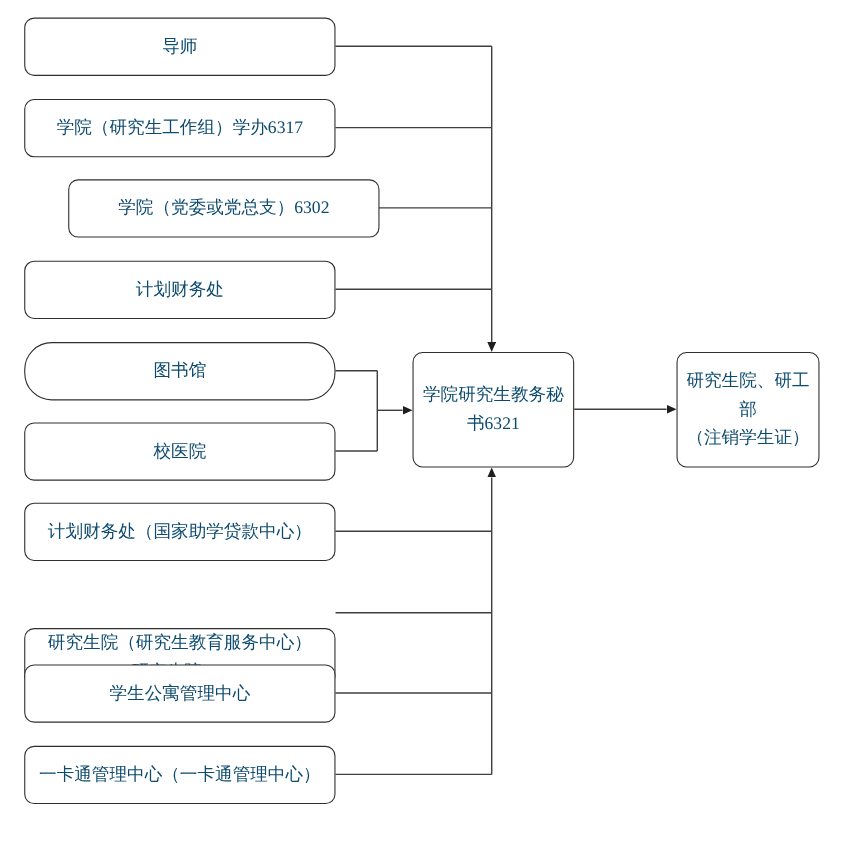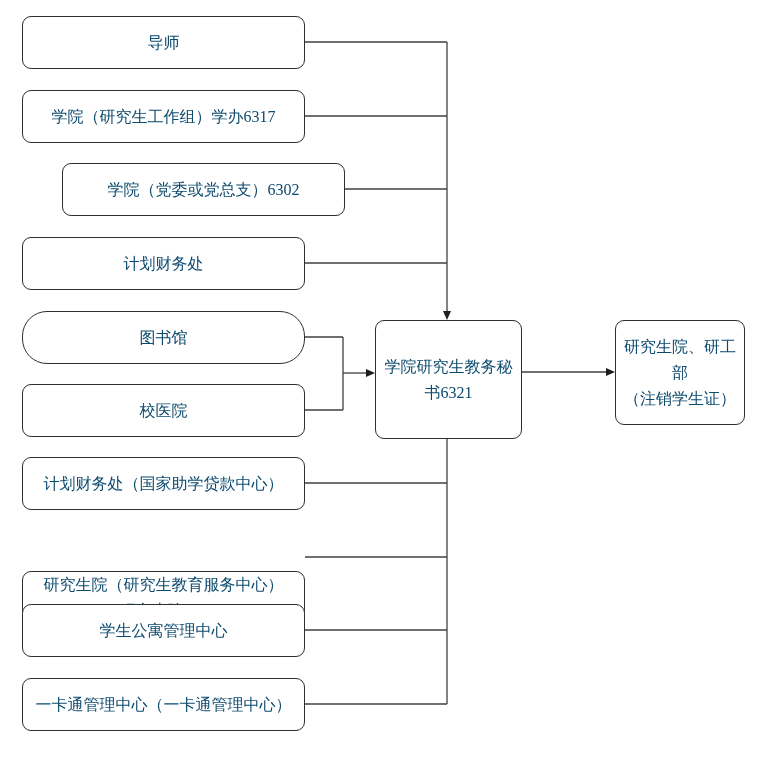--- a/index.html
+++ b/index.html
@@ -42,21 +42,21 @@
   .ln0 { top: 16px; }
   .ln1 { top: 90px; }
   .ln2 { top: 163px; margin-left: 40px; }
   .ln3 { top: 237px; }
   .ln4 { top: 311px; border-radius: 25px; }
   .ln5 { top: 384px; }
   .ln6 { top: 457px; }
   .ln7 { top: 531px; margin-top: 40px; }
   .ln8 { top: 604px; }
   .ln9 { top: 678px; }
-  .center-node { left: 375px; top: 320px; width: 147px; height: 119px; }
+  .center-node { left: 375px; top: 320px; width: 147px; height: 105px; }
   .right-node  { left: 615px; top: 320px; width: 130px; height: 105px; }
 </style>
 </head>
 <body>
 
 <div class="canvas">
 
   <svg class="connectors" viewBox="0 0 773 766" xmlns="http://www.w3.org/2000/svg">
     <defs>
       <marker id="arrow" markerWidth="9" markerHeight="8" refX="0" refY="4" orient="auto" markerUnits="userSpaceOnUse">

